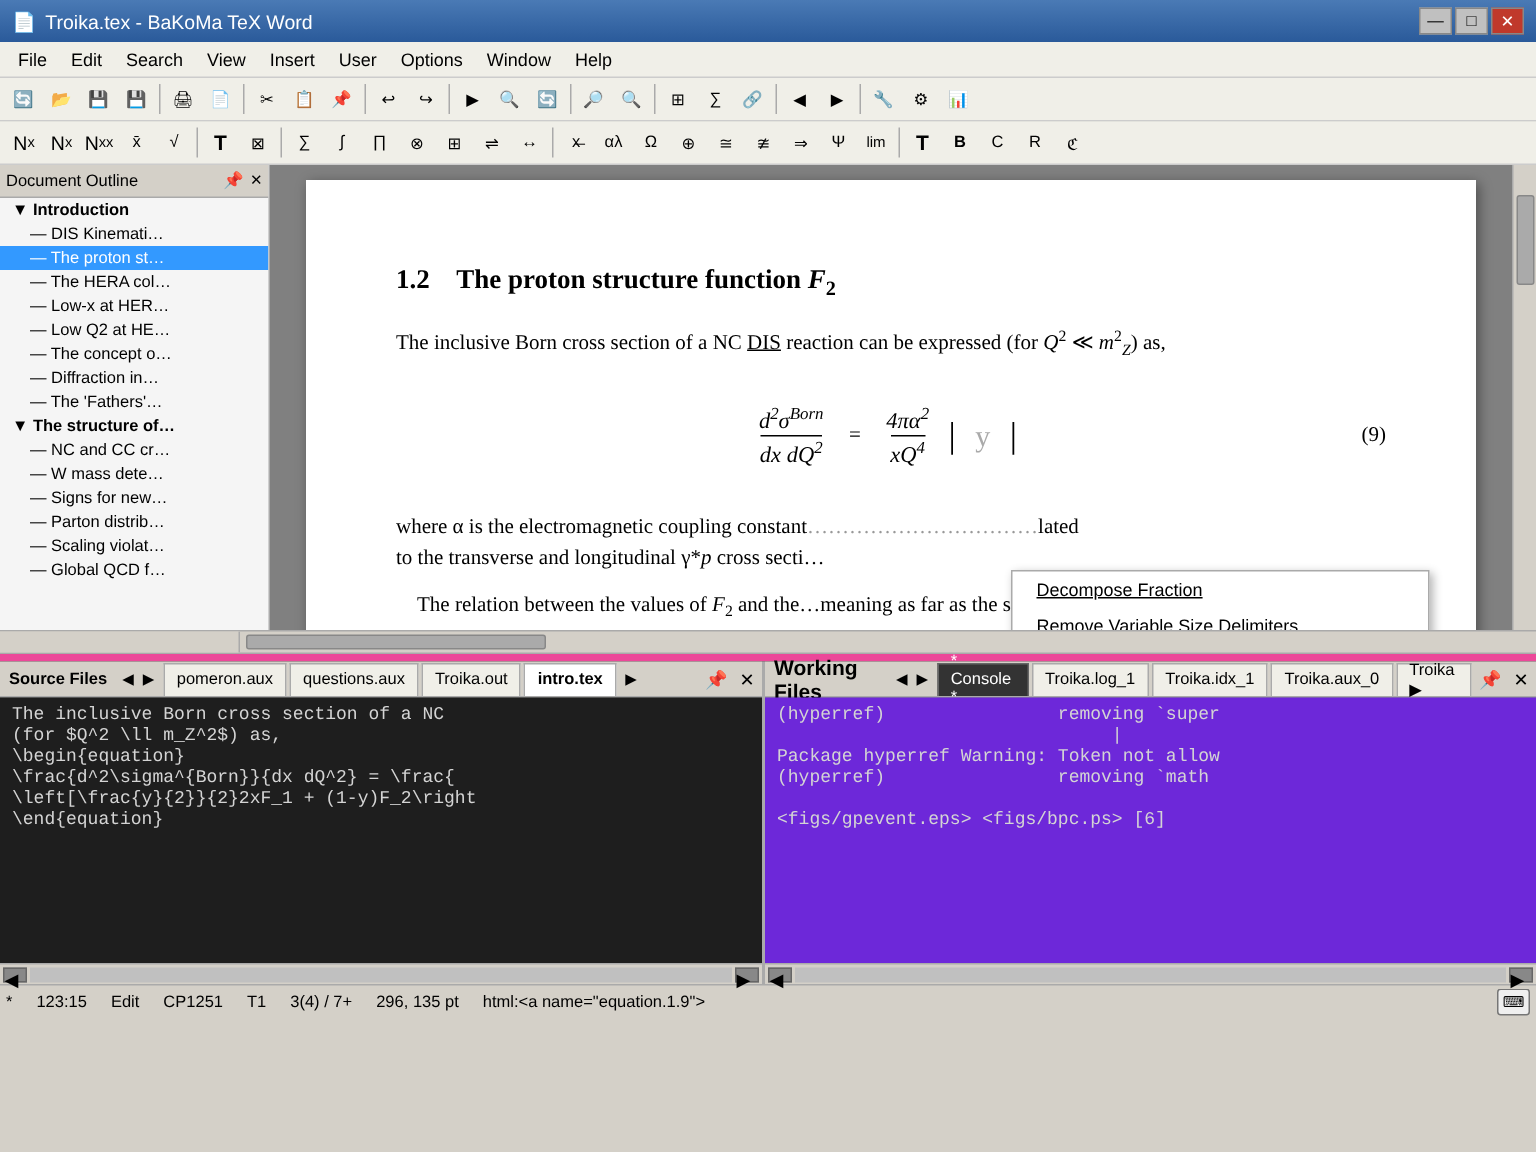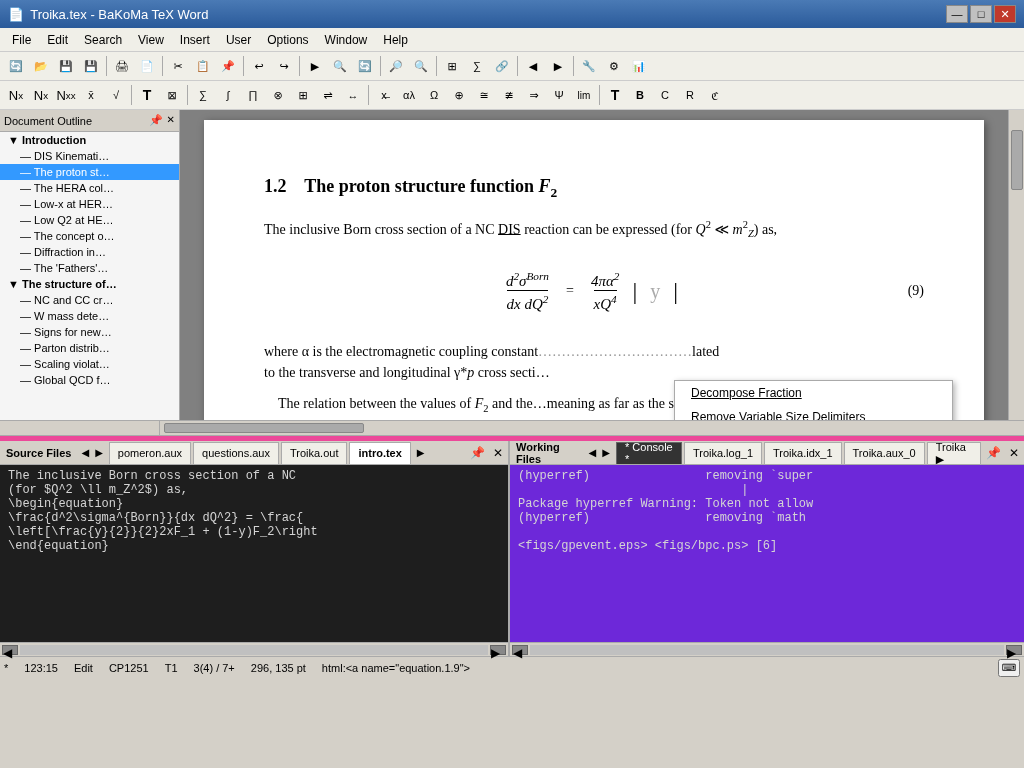--- a/index.html
+++ b/index.html
@@ -462,21 +462,21 @@
 \end{equation}</div>
     <div class="panel-scrollbar-h">
       <div style="width:16px; height:10px; background:#888; border:1px solid #666;">◀</div>
       <div style="flex:1; height:10px; background:#c0c0c0; margin:0 2px;"></div>
       <div style="width:16px; height:10px; background:#888; border:1px solid #666;">▶</div>
     </div>
   </div>
 
   <div class="working-panel">
     <div class="panel-tab-bar">
-      <span style="font-size:11px; font-weight:bold; padding:0 4px;">Working Files</span>
+      <span style="font-size:14px; font-weight:bold; padding:0 4px;">Working Files</span>
       <div class="nav-arrows">
         <span class="nav-arrow">◀</span>
         <span class="nav-arrow">▶</span>
       </div>
       <div class="tab active-dark" style="background:#333; color:#fff; border-color:#666;">* Console *</div>
       <div class="tab">Troika.log_1</div>
       <div class="tab">Troika.idx_1</div>
       <div class="tab">Troika.aux_0</div>
       <div class="tab">Troika ▶</div>
       <div style="margin-left:auto; display:flex; gap:2px;">

